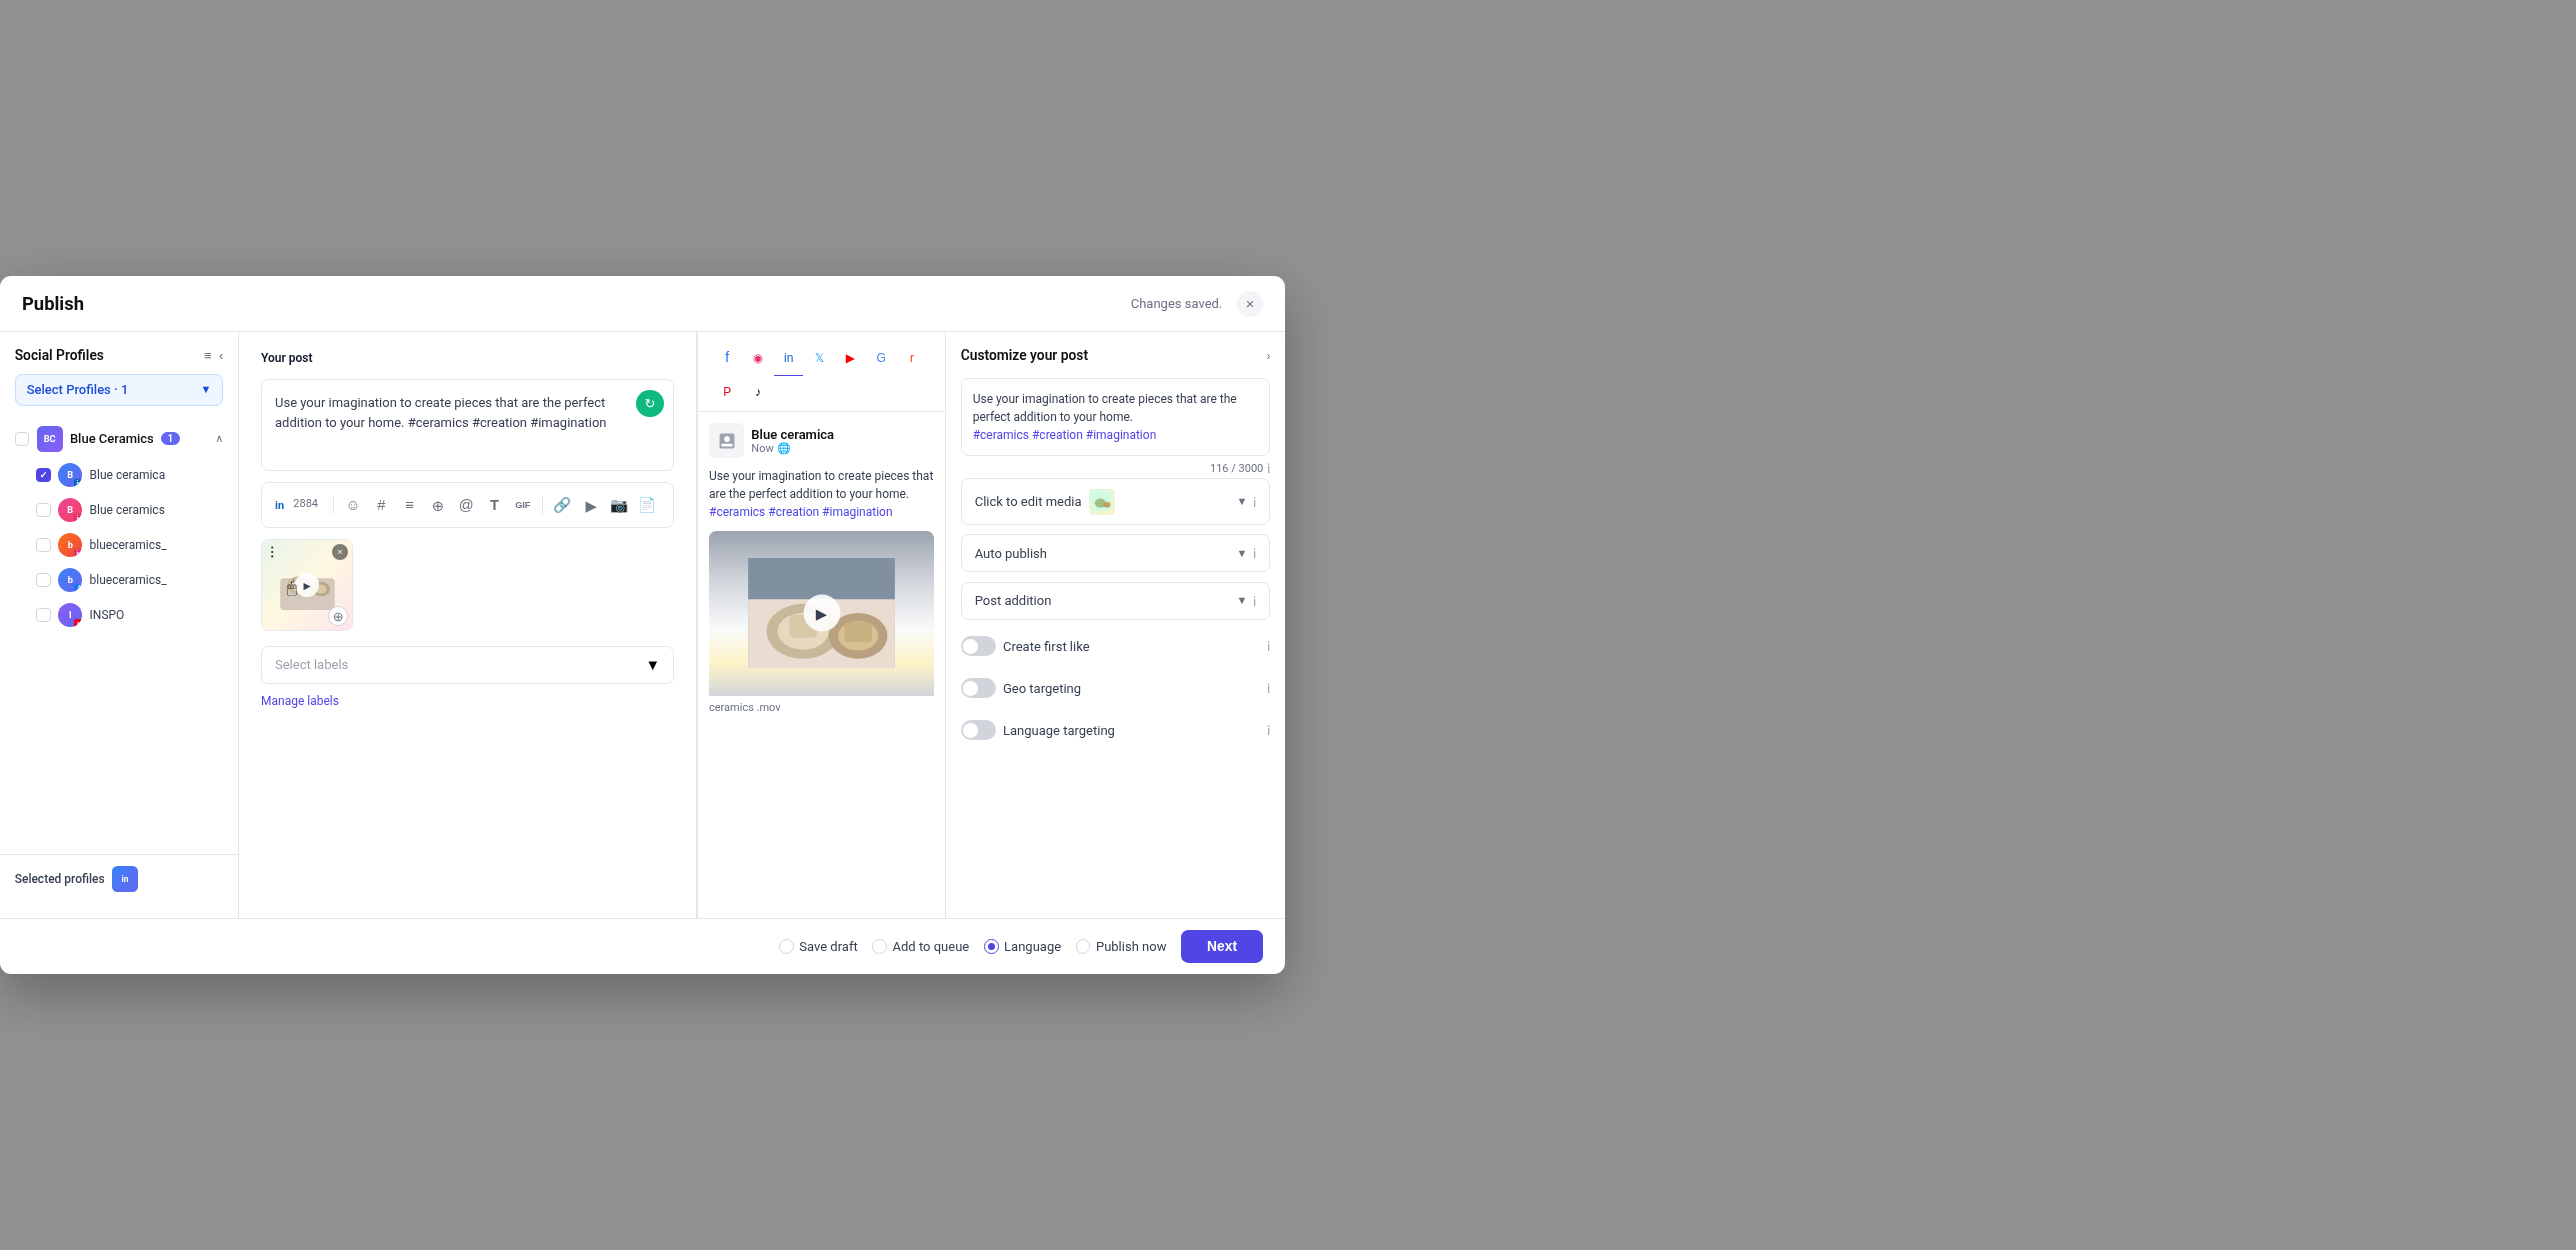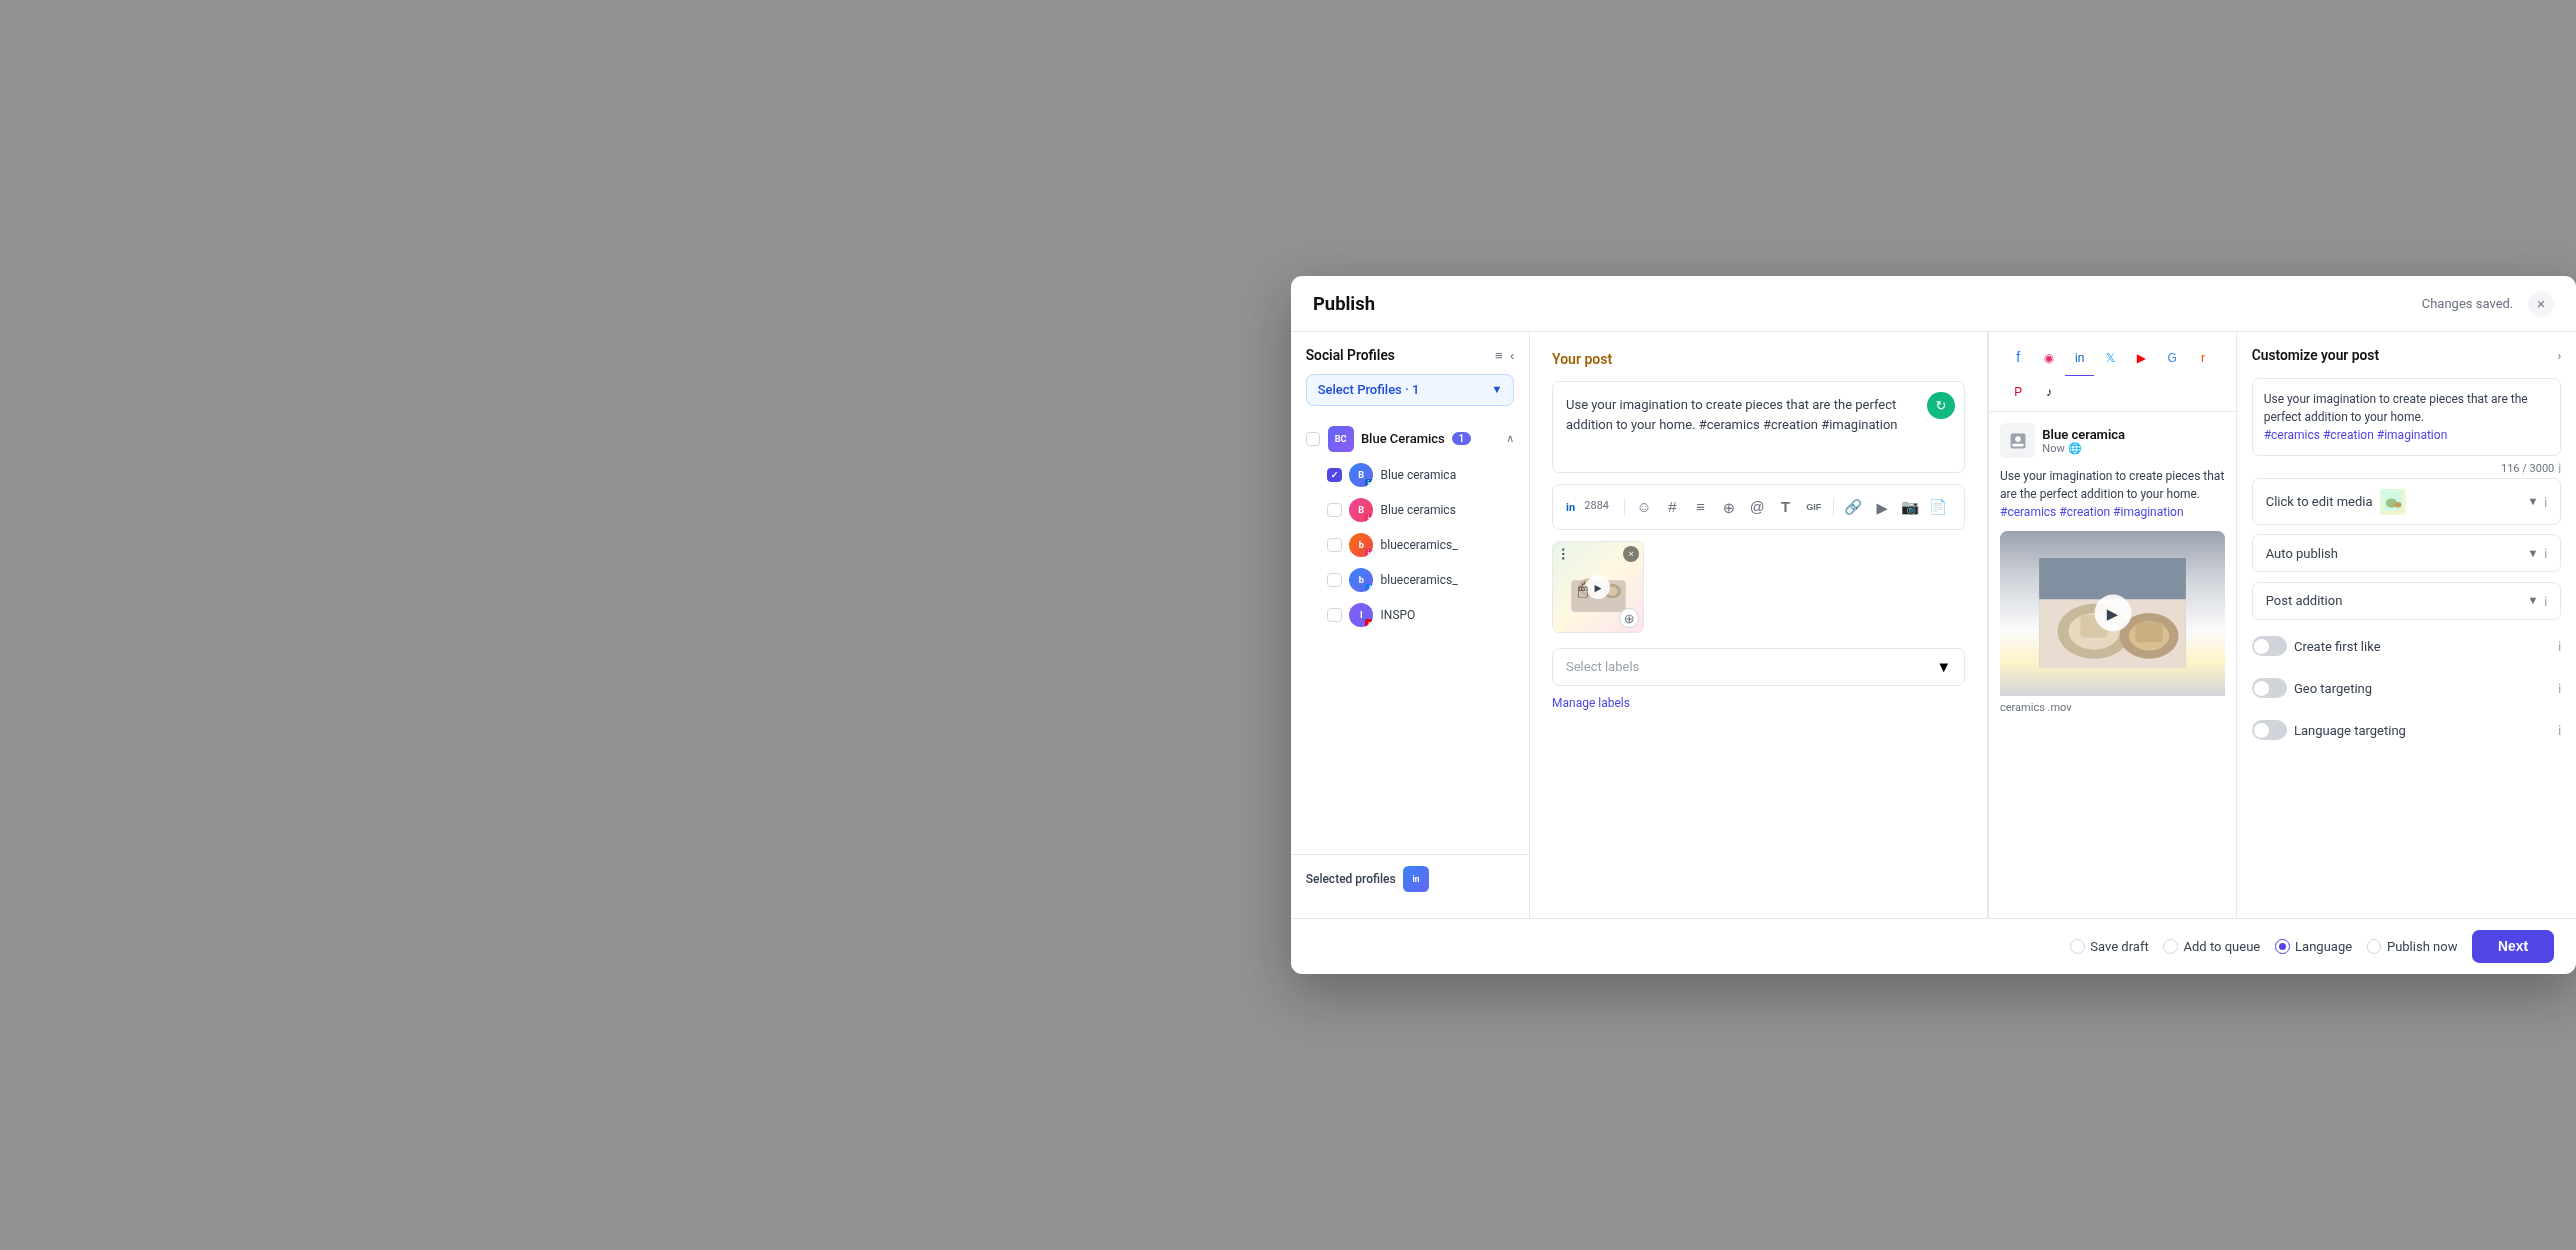--- a/index.html
+++ b/index.html
@@ -1,20 +1,20 @@
 <!DOCTYPE html>
 <html style="font-size:14.7px"><head>
   <meta charset="utf-8">
   <style>
     * { box-sizing: border-box; margin: 0; padding: 0; }
     body { font-family: -apple-system, BlinkMacSystemFont, 'Segoe UI', Roboto, sans-serif; background: #f0f2f5; overflow: hidden; }
 
     .modal-overlay {
       position: fixed; inset: 0; background: rgba(0,0,0,0.4);
-      display: flex; align-items: center; justify-content: flex-end; padding-left: 16px;
+      display: flex; align-items: center; justify-content: flex-start;
     }
 
     .modal {
       background: #fff; border-radius: 11px;
       width: 1285px; height: 698px;
       display: flex; flex-direction: column;
       box-shadow: 0 18.4px 55px rgba(0,0,0,0.3);
       overflow: hidden; position: relative;
     }
 
@@ -119,21 +119,21 @@
       width: 26px; height: 26px; border-radius: 5.5px;
       background: linear-gradient(135deg, #3b82f6, #6366f1);
       display: flex; align-items: center; justify-content: center;
       font-size: 8.3px; color: #fff; font-weight: 700;
     }
 
     .post-area {
       flex: 1; padding: 18.4px 22px; overflow-y: auto; border-right: 0.9px solid #e5e7eb;
     }
 
-    .post-title { font-size: 14px; font-weight: 600; color: #a16207; margin-bottom: 14.7px; }
+    .post-title { font-size: 12px; font-weight: 600; color: #0f172a; margin-bottom: 14.7px; }
 
     .post-text-area {
       border: 0.9px solid #e5e7eb; border-radius: 7.3px; padding: 13px;
       min-height: 92px; margin-bottom: 11px; position: relative;
       font-size: 13px; color: #374151; line-height: 1.5;
     }
     .post-text-content { padding-right: 37px; }
     .post-refresh-btn {
       position: absolute; top: 9.2px; right: 9.2px;
       width: 27.5px; height: 27.5px; border-radius: 50%;

